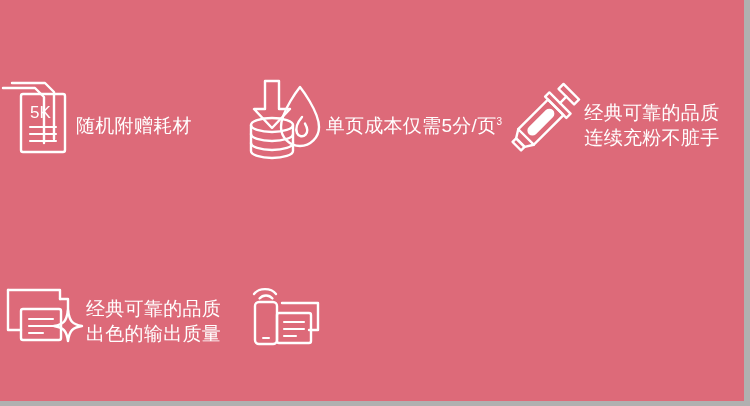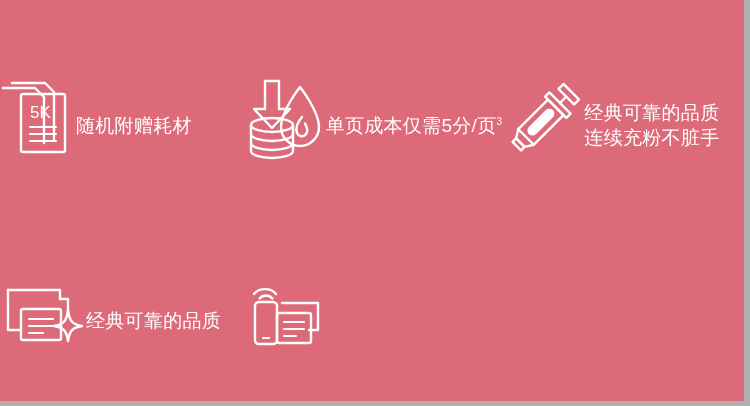--- a/index.html
+++ b/index.html
@@ -174,20 +174,21 @@
           <path d="M8 5 v40 h13"></path>
           <path d="M60 14 h8 v13"></path>
           <rect x="21" y="24" width="40" height="31" rx="2"></rect>
           <path d="M29 34 h24 M29 41 h24 M29 48 h14" stroke-width="2.1"></path>
 
           <path d="M68 25 C69.5 36.5 72.5 39.5 82 41 C72.5 42.5 69.5 45.5 68 56 C66.5 45.5 63.5 42.5 54 41 C63.5 39.5 66.5 36.5 68 25 z"></path>
         </svg>
       </div>
       <div class="feature-text">
         <span class="feature-line">经典可靠的品质</span>
+        <span class="feature-line"><span>出色的输出质量</span><sup></sup></span>
       </div>
     </div>
 
     <div class="feature-cell">
       <div class="feature-icon">
         <svg width="88" height="68" viewBox="0 0 88 68" fill="none" stroke="#ffffff" stroke-width="2.4" stroke-linejoin="round" stroke-linecap="round">
 
           <path d="M12 12 C17 5.5 29 5.5 34 12" stroke-width="2.3"></path>
           <path d="M17.5 16.5 C21 12.5 27 12.5 30.5 16.5" stroke-width="2.3"></path>
 

